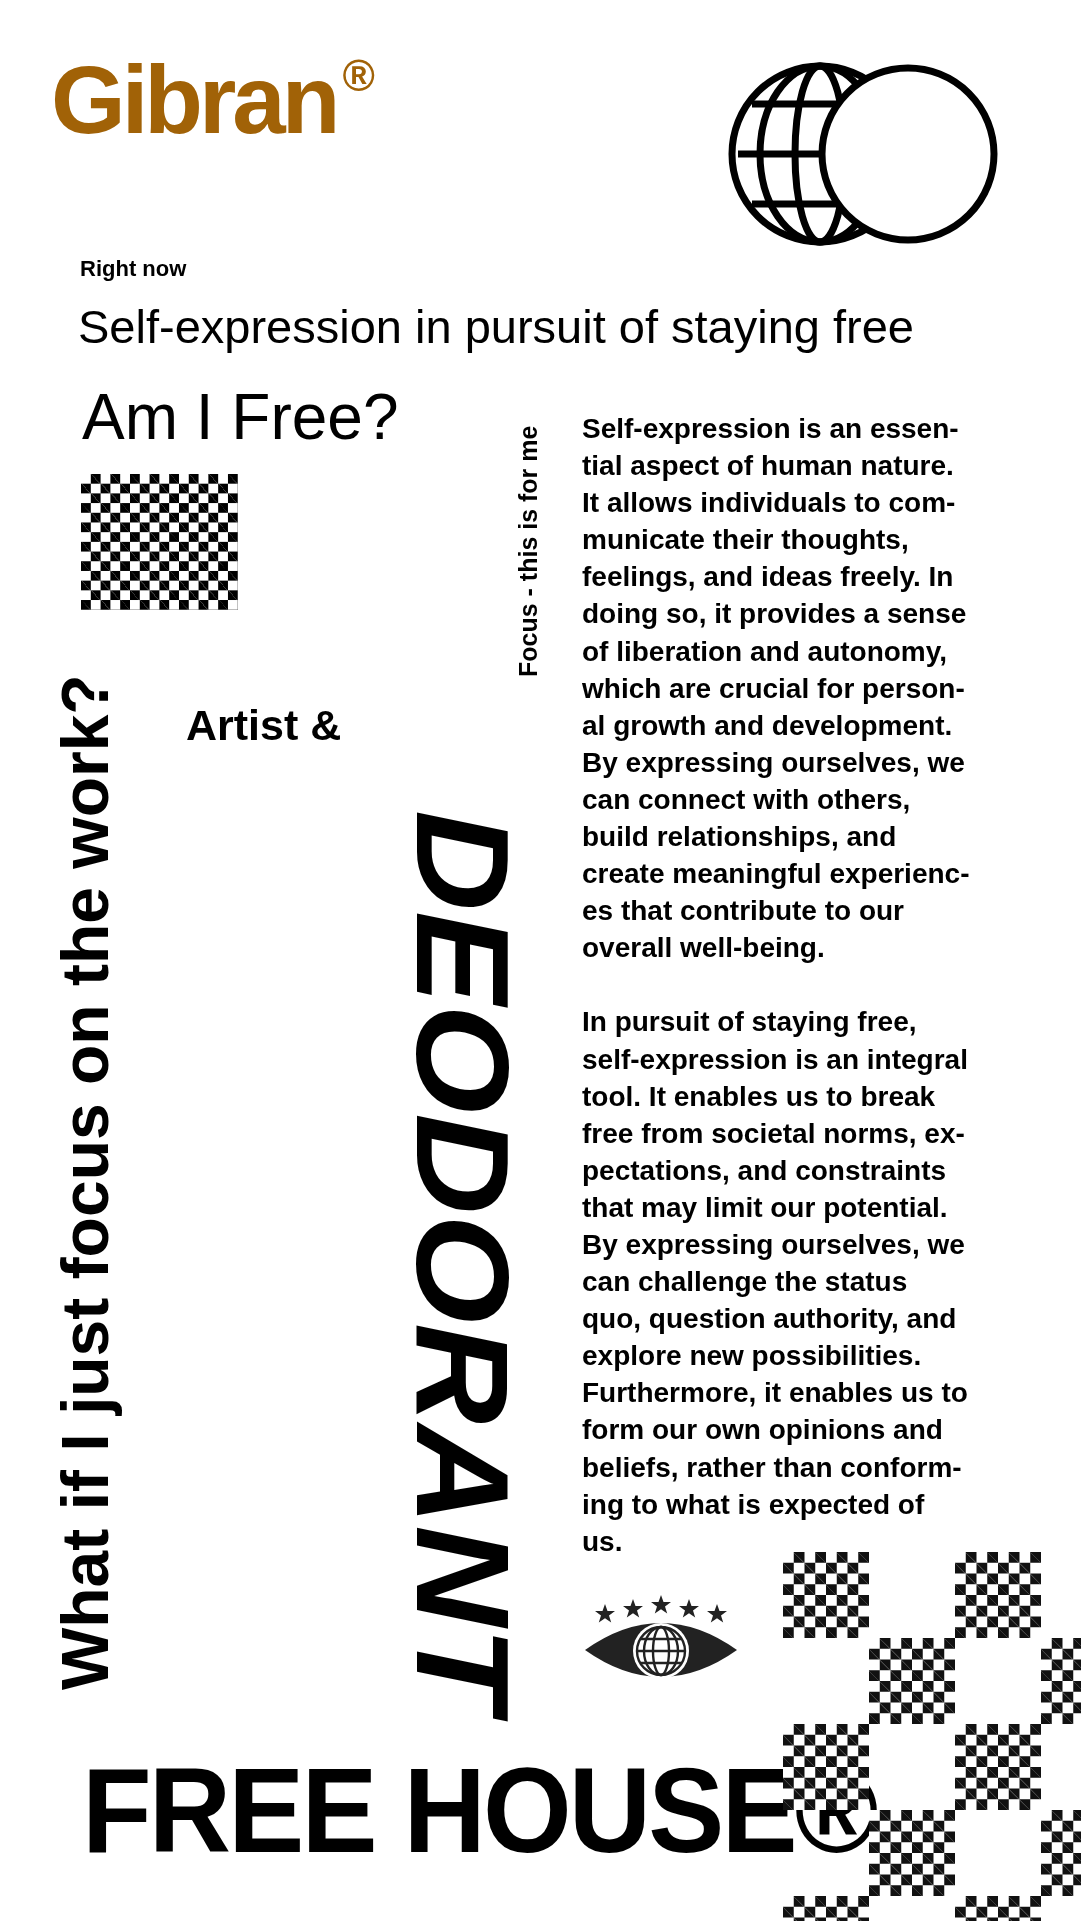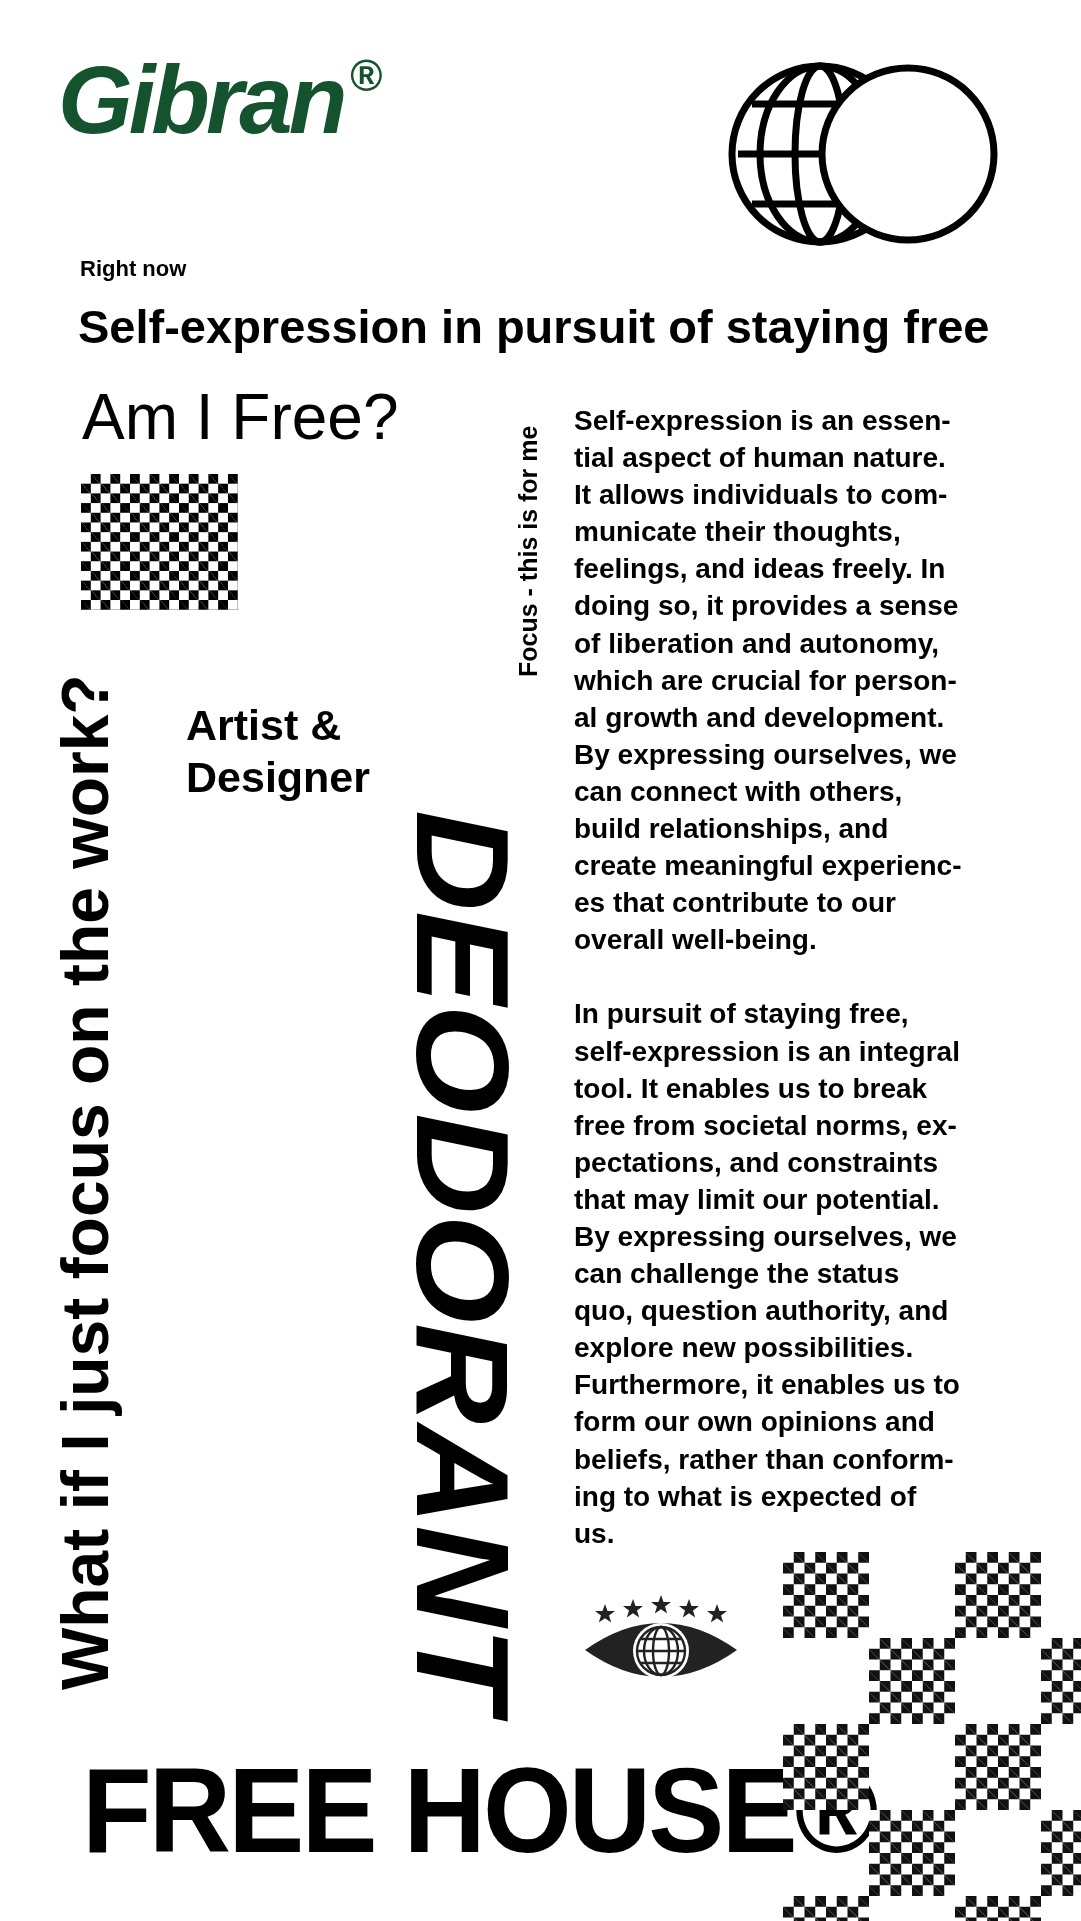--- a/index.html
+++ b/index.html
@@ -1,36 +1,36 @@
 <!DOCTYPE html>
 <html><head>
 <meta charset="utf-8">
 <style>
   html,body{margin:0;padding:0;background:#fff;}
   body{width:1081px;height:1921px;position:relative;overflow:hidden;font-family:"Liberation Sans",sans-serif;color:#000;}
   .abs{position:absolute;}
-  .brand{left:58px;top:52px;font-size:96px;font-weight:700;letter-spacing:-4px;color:#14532d;line-height:1;font-style:italic;}
+  .brand{left:51px;top:52px;font-size:96px;font-weight:700;letter-spacing:-4px;color:#a16207;line-height:1;}
   .brand sup{font-size:44px;letter-spacing:0;vertical-align:top;position:relative;top:2px;margin-left:6px;}
   .globe-logo{left:728px;top:60px;width:270px;height:188px;}
   .kicker{left:80px;top:258px;font-size:22px;font-weight:700;line-height:1;}
-  .headline{left:78px;top:303px;font-size:47px;font-weight:700;line-height:1;white-space:nowrap;}
+  .headline{left:78px;top:303px;font-size:47px;font-weight:400;line-height:1;white-space:nowrap;}
   .question{left:82px;top:385px;font-size:64px;font-weight:400;line-height:1;}
   .checker-small{left:81px;top:474px;width:157px;height:136px;
     background-color:#fff;
     background-image:
       linear-gradient(45deg,#000 25%,transparent 25%,transparent 75%,#000 75%),
       linear-gradient(45deg,#000 25%,transparent 25%,transparent 75%,#000 75%);
     background-size:19.6px 19.4px;background-position:0 0,9.8px 9.7px;}
   .vert-left{left:52px;top:1690px;transform-origin:0 0;transform:rotate(-90deg);font-size:66px;font-weight:700;line-height:1;white-space:nowrap;width:1040px;height:80px;}
   .role{left:186px;top:699px;font-size:43px;font-weight:700;line-height:52px;}
   .focus{left:516px;top:677px;transform-origin:0 0;transform:rotate(-90deg);font-size:25px;font-weight:700;line-height:1;white-space:nowrap;}
   .deo{left:528px;top:810px;transform-origin:0 0;transform:rotate(90deg);font-size:132px;font-weight:700;font-style:italic;line-height:1;white-space:nowrap;letter-spacing:0px;}
   .deo span{display:inline-block;transform:scaleX(1.06);transform-origin:0 50%;}
   .body{left:574px;top:402px;width:440px;font-size:28px;font-weight:700;line-height:37.1px;}
-  .body p{margin:0;white-space:pre;}
+  .body p{margin:8px;white-space:pre;}
   .body p + p{margin-top:37px;}
   .eye{left:583px;top:1594px;width:156px;height:86px;}
   .freehouse{left:82px;top:1750px;font-size:120px;font-weight:700;line-height:1;letter-spacing:-3px;white-space:nowrap;transform:scaleX(0.95);transform-origin:0 0;}
   .tiles{left:783px;top:1552px;width:344px;height:430px;}
   .tile{position:absolute;width:86px;height:86px;
     background-color:#fff;
     background-image:
       linear-gradient(45deg,#111 25%,transparent 25%,transparent 75%,#111 75%),
       linear-gradient(45deg,#111 25%,transparent 25%,transparent 75%,#111 75%);
     background-size:21.5px 21.5px;background-position:0 0,10.75px 10.75px;}
@@ -55,21 +55,20 @@
 <div class="abs kicker">Right now</div>
 <div class="abs headline">Self-expression in pursuit of staying free</div>
 
 <div class="abs question">Am I Free?</div>
 <div class="abs checker-small"></div>
 
 <div class="abs vert-left">What if I just focus on the work?</div>
 
 <div class="abs role">
   <div>Artist &amp;</div>
-  <div>Designer</div>
 </div>
 
 <div class="abs focus">Focus - this is for me</div>
 
 <div class="abs deo"><span>DEODORANT</span></div>
 
 <div class="abs body">
   <p>Self-expression is an essen-
 tial aspect of human nature.
 It allows individuals to com-

